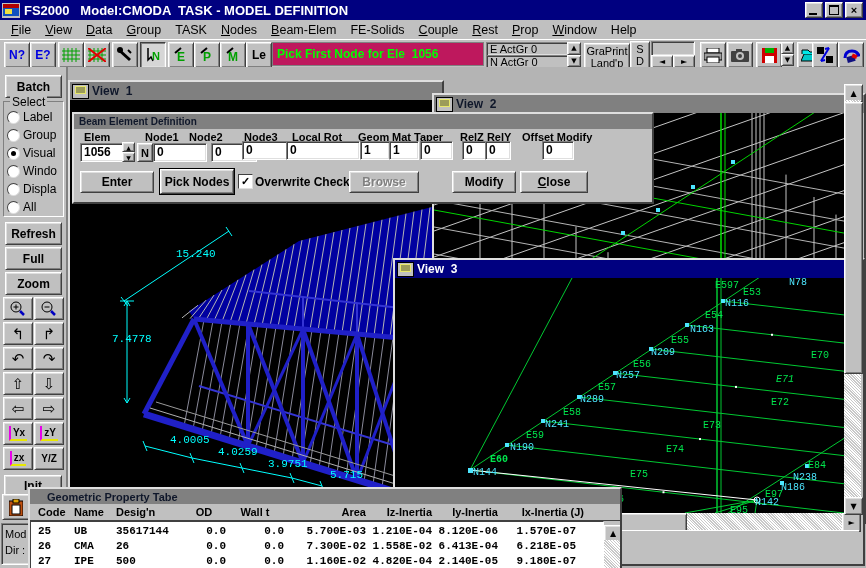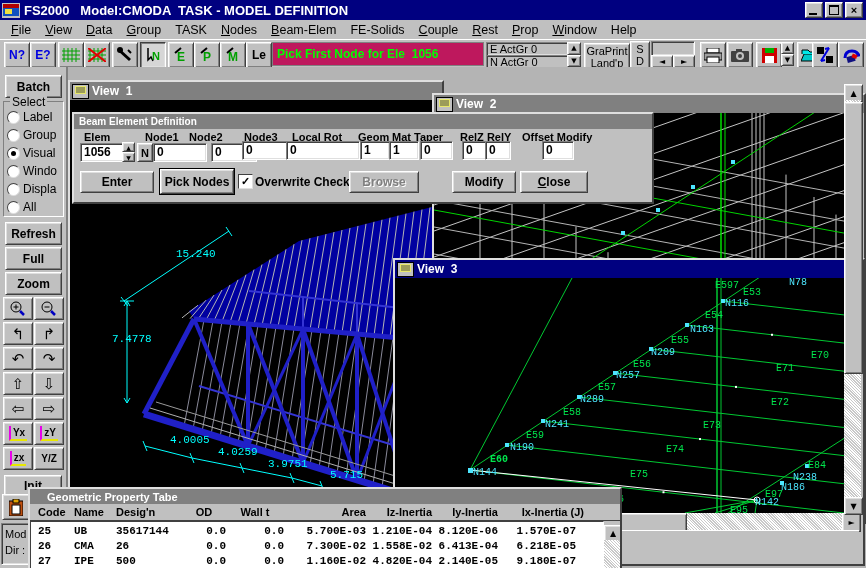--- a/index.html
+++ b/index.html
@@ -20,21 +20,21 @@
   .pressed{border-color:#404040 #fff #fff #404040;box-shadow:inset 1px 1px 0 #808080, inset -1px -1px 0 #dfdfdf;background:#d6d6d6;}
   
   #titlebar{left:0;top:0;width:866px;height:20px;background:#000080;display:flex;align-items:center;color:#fff;}
   #titlebar .t{font:bold 13px "Liberation Sans",sans-serif;white-space:pre;margin-left:4px;}
   .wbtn{width:16px;height:14px;margin-left:2px;position:relative;}
   #menubar{left:0;top:20px;width:866px;height:19px;display:flex;align-items:center;padding-left:4px;
      font:12.5px "Liberation Sans",sans-serif;}
   .mi{padding:1px 7px;} .mi u{text-decoration:underline;}
   #toolbar{left:0;top:39px;width:866px;height:28px;border-top:1px solid #fff;} .g-blue{color:#0000e0;font:bold 12px "Liberation Sans",sans-serif;}
   
-  .wt{height:18px;background:#808080;display:flex;align-items:center;color:#ffffff;
+  .wt{height:18px;background:#808080;display:flex;align-items:center;color:#0f172a;
       font:bold 12px "Liberation Sans",sans-serif;padding-left:2px;white-space:pre;}
   .wt.active{background:#000080;color:#fff;}
   .viewwin{border:2px solid;border-color:#dfdfdf #404040 #404040 #dfdfdf;background:#c0c0c0;}
   .canvas{background:#000;position:relative;overflow:hidden;}
   .wicon{width:15px;height:13px;margin-right:3px;flex:none;position:relative;background:#c0c0c0;border:1px solid #000;}
   .wicon:before{content:"";position:absolute;left:2px;top:1px;right:2px;height:6px;background:#9c9c5a;border:1px solid #e8e86c;}
   
   #sidebar{left:0;top:67px;width:66px;height:501px;background:#c0c0c0;border-right:2px solid #808080;}
   .sbtn{position:absolute;left:5px;width:55px;height:21px;}
   .radio{display:flex;align-items:center;height:18px;font:12px "Liberation Sans",sans-serif;padding-left:3px;}
@@ -549,21 +549,21 @@
           <span class="lbl n" style="left: 221px; top: 93px;">N257</span>
           <span class="lbl e" style="left: 203px; top: 105px;">E57</span>
           <span class="lbl n" style="left: 185px; top: 117px;">N289</span>
           <span class="lbl e" style="left: 168px; top: 130px;">E58</span>
           <span class="lbl n" style="left: 150px; top: 142px;">N241</span>
           <span class="lbl e" style="left: 131px; top: 153px;">E59</span>
           <span class="lbl n" style="left: 115px; top: 165px;">N190</span>
           <span class="lbl e" style="left: 95px; top: 177px; font-weight: bold;">E60</span>
           <span class="lbl n" style="left: 78px; top: 190px;">N144</span>
           <span class="lbl e" style="left: 416px; top: 73px;">E70</span>
-          <span class="lbl e" style="left: 381px; top: 86px;">E71</span>
+          <span class="lbl e" style="left: 381px; top: 97px; font-style: italic;">E71</span>
           <span class="lbl e" style="left: 345px; top: 120px; padding-left: 31px;">E72</span>
           <span class="lbl e" style="left: 308px; top: 143px;">E73</span>
           <span class="lbl e" style="left: 271px; top: 167px;">E74</span>
           <span class="lbl e" style="left: 235px; top: 192px;">E75</span>
           <span class="lbl e" style="left: 413px; top: 183px;">E84</span>
           <span class="lbl n" style="left: 398px; top: 195px;">N238</span>
           <span class="lbl n" style="left: 386px; top: 205px;">N186</span>
           <span class="lbl e" style="left: 370px; top: 212px;">E97</span>
           <span class="lbl n" style="left: 360px; top: 220px;">N142</span>
           <span class="lbl e" style="left: 335px; top: 228px;">E95</span>

